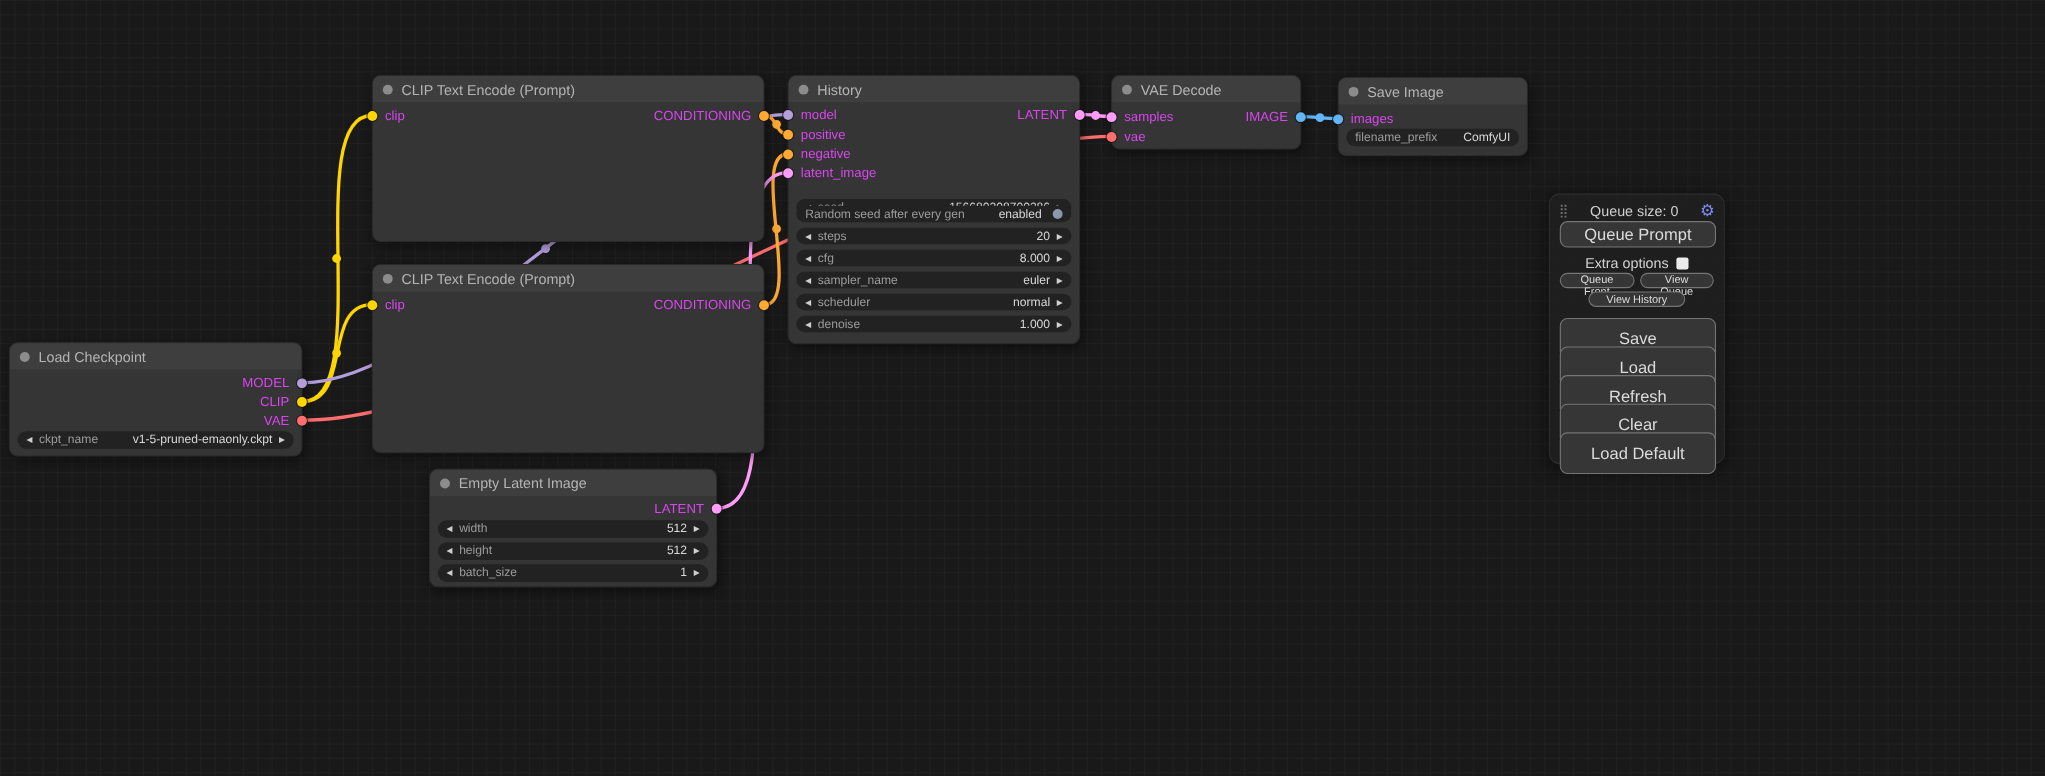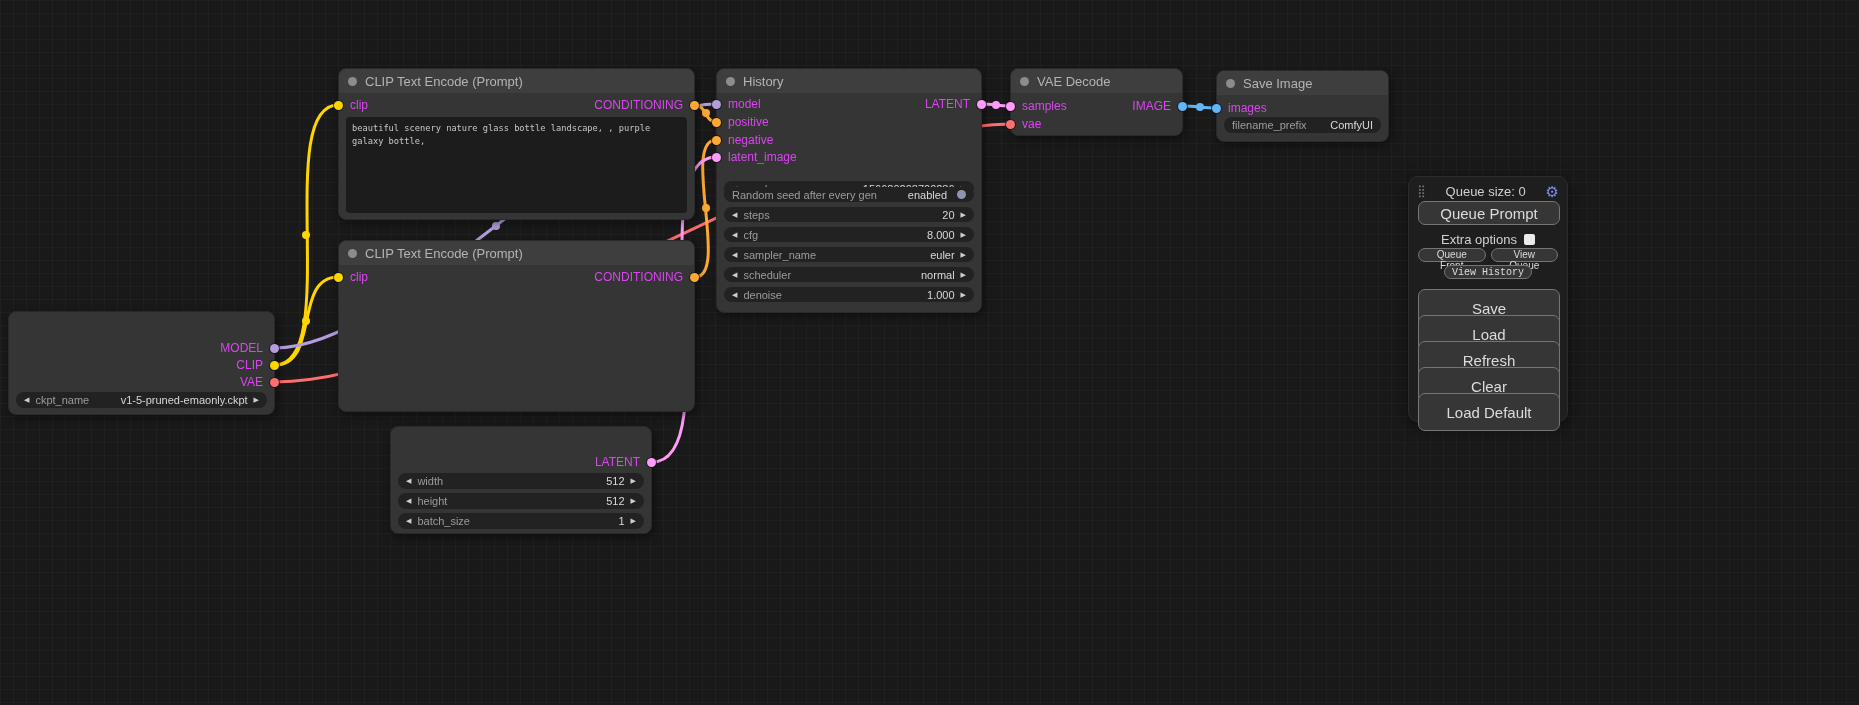--- a/index.html
+++ b/index.html
@@ -90,21 +90,21 @@
     border-radius:7px; cursor:pointer; font-family:inherit; display:block;
   }
   .btn.big { position:absolute; left:9px; width:142px; height:38px; font-size:15px; }
   .btn.primary { height:24px; }
   .btn.small { font-size:10px; height:14px; line-height:11px; border-radius:8px; padding:0 6px; flex:1; }
 
   .extra-row { position:absolute; top:55px; left:0; right:0; display:flex; justify-content:center; align-items:center; gap:7px; font-size:13px; color:#d2d2d2; }
   .checkbox { width:11px; height:11px; background:#ebebeb; border-radius:2px; cursor:pointer; }
   .row-small { position:absolute; left:9px; right:9px; display:flex; gap:5px; }
   .row-small.center { justify-content:center; }
-  .row-small .btn.fixed { flex:0 0 auto; width:88px;font-family:Liberation Mono, monospace; }
+  .row-small .btn.fixed { flex:0 0 auto; width:88px; }
 </style>
 </head>
 <body>
 
 <div id="canvas">
 
   <svg id="wires" width="1859" height="705">
 
     <path d="M275,365 C342,365 273,105 338,105" stroke="#FFD500" stroke-width="3" fill="none" stroke-linecap="round"></path>
     <circle cx="306" cy="235" r="4" fill="#FFD500"></circle>
@@ -128,20 +128,24 @@
     <circle cx="684" cy="310" r="4" fill="#FF9CF9"></circle>
 
     <path d="M982,104 C992,104 1000,106 1010,106" stroke="#FF9CF9" stroke-width="3" fill="none" stroke-linecap="round"></path>
     <circle cx="996" cy="105" r="4" fill="#FF9CF9"></circle>
 
     <path d="M1183,106 C1194,106 1205,108 1216,108" stroke="#64B5F6" stroke-width="3" fill="none" stroke-linecap="round"></path>
     <circle cx="1200" cy="107" r="4" fill="#64B5F6"></circle>
   </svg>
 
   <div class="node" style="left:8px; top:311px; width:267px; height:104px;">
+    <div class="node-header">
+      <span class="collapse-dot"></span>
+      <span class="node-title">Load Checkpoint</span>
+    </div>
     <span class="slot-label out-label" style="top:30px">MODEL</span>
     <span class="slot-label out-label" style="top:47px">CLIP</span>
     <span class="slot-label out-label" style="top:64px">VAE</span>
     <span class="port out c-model" style="top:32px"></span>
     <span class="port out c-clip" style="top:49px"></span>
     <span class="port out c-vae" style="top:66px"></span>
     <div class="widget" style="top:80px">
       <span class="arrow">◀</span>
       <span class="wlabel">ckpt_name</span>
       <span class="wvalue">v1-5-pruned-emaonly.ckpt</span>
@@ -151,35 +155,38 @@
 
   <div class="node" style="left:338px; top:68px; width:357px; height:152px;">
     <div class="node-header">
       <span class="collapse-dot"></span>
       <span class="node-title">CLIP Text Encode (Prompt)</span>
     </div>
     <span class="slot-label in-label" style="top:30px">clip</span>
     <span class="slot-label out-label" style="top:30px">CONDITIONING</span>
     <span class="port in c-clip" style="top:32px"></span>
     <span class="port out c-cond" style="top:32px"></span>
-    <div class="prompt" style="top:48px; height:96px;">beautiful scenery nature glass bottle landscape, , purple galaxy bottle,</div>
   </div>
 
   <div class="node" style="left:338px; top:240px; width:357px; height:172px;">
     <div class="node-header">
       <span class="collapse-dot"></span>
       <span class="node-title">CLIP Text Encode (Prompt)</span>
     </div>
     <span class="slot-label in-label" style="top:30px">clip</span>
     <span class="slot-label out-label" style="top:30px">CONDITIONING</span>
     <span class="port in c-clip" style="top:32px"></span>
     <span class="port out c-cond" style="top:32px"></span>
   </div>
 
   <div class="node" style="left:390px; top:426px; width:262px; height:108px;">
+    <div class="node-header">
+      <span class="collapse-dot"></span>
+      <span class="node-title">Empty Latent Image</span>
+    </div>
     <span class="slot-label out-label" style="top:29px">LATENT</span>
     <span class="port out c-latent" style="top:31px"></span>
     <div class="widget" style="top:46px">
       <span class="arrow">◀</span>
       <span class="wlabel">width</span>
       <span class="wvalue">512</span>
       <span class="arrow">▶</span>
     </div>
     <div class="widget" style="top:66px">
       <span class="arrow">◀</span>

